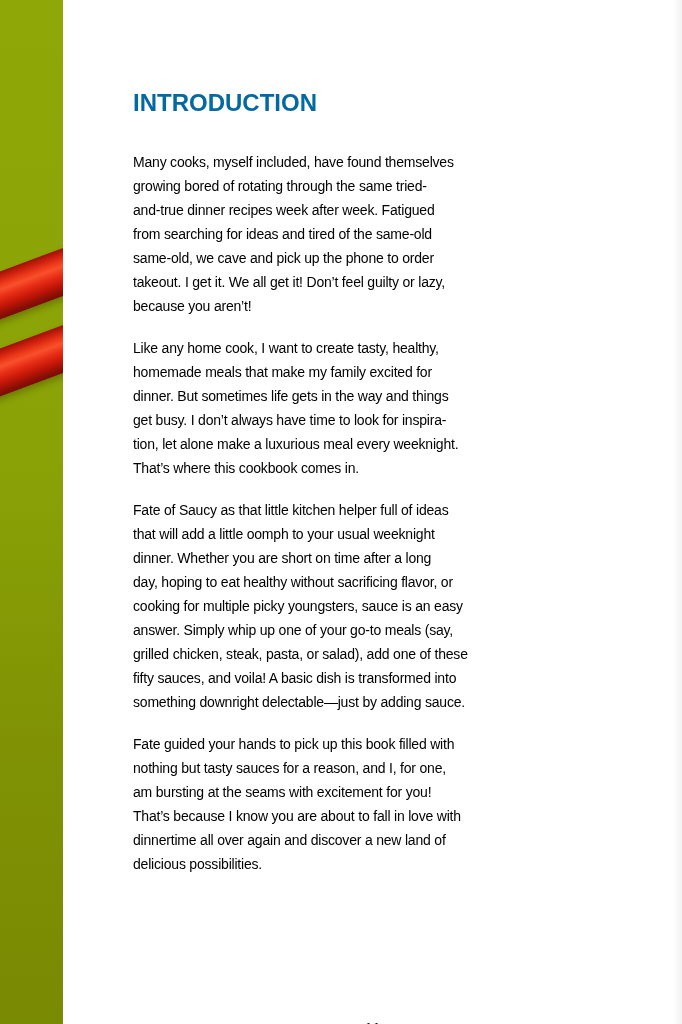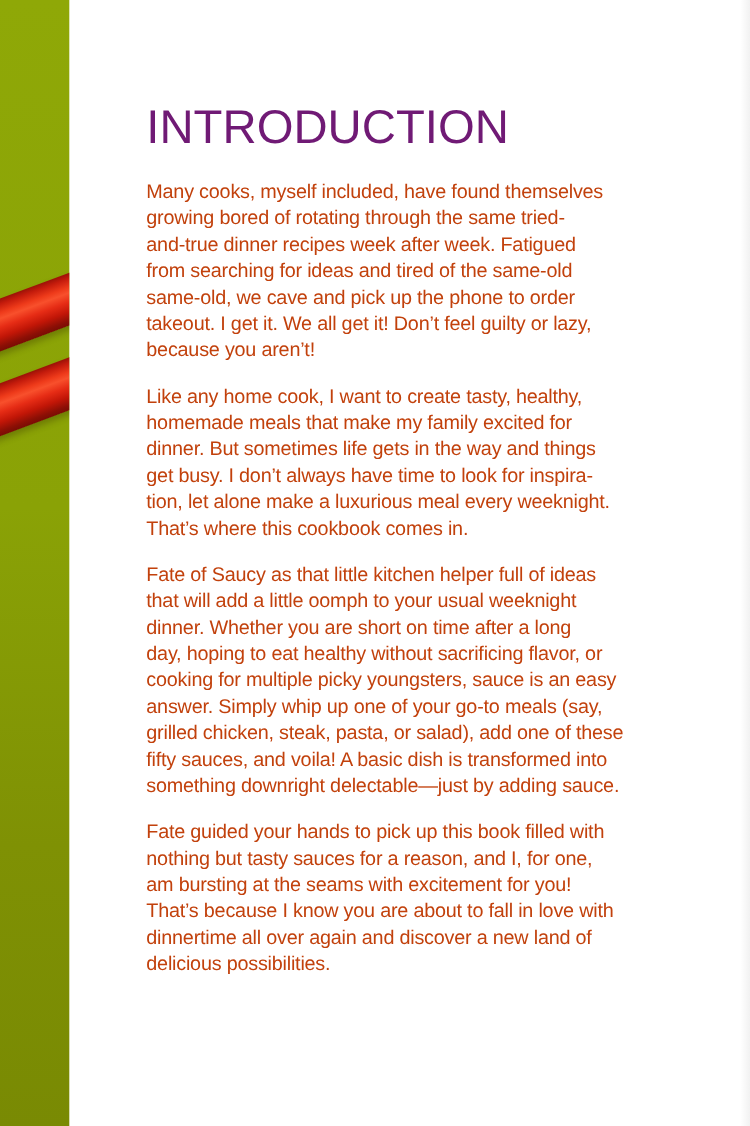--- a/index.html
+++ b/index.html
@@ -52,32 +52,32 @@
     top: 0;
     width: 9px;
     height: 1024px;
     background: linear-gradient(90deg, rgba(0,0,0,0) 0%, rgba(120,120,120,0.10) 100%);
   }
 
   .page-title {
     position: absolute;
     left: 133px;
     top: 69px;
-    font-size: 43px;
+    font-size: 24px;
     line-height: 36px;
-    font-weight: normal;
+    font-weight: bold;
     letter-spacing: 0px;
-    color: #701a75;
+    color: #0369a1;
   }
   .body-copy {
     position: absolute;
     left: 133px;
-    top: 162px;
-    color: #c2410c;
-    font-size: 18px;
+    top: 150px;
+    color: #000000;
+    font-size: 14px;
     line-height: 24px;
     letter-spacing: -0.2px;
   }
   .body-copy p {
     margin: 0 0 18px 0;
     white-space: pre;
   }
   .body-copy p:last-child { margin-bottom: 12px; }
   .book-title-italic { }
 

